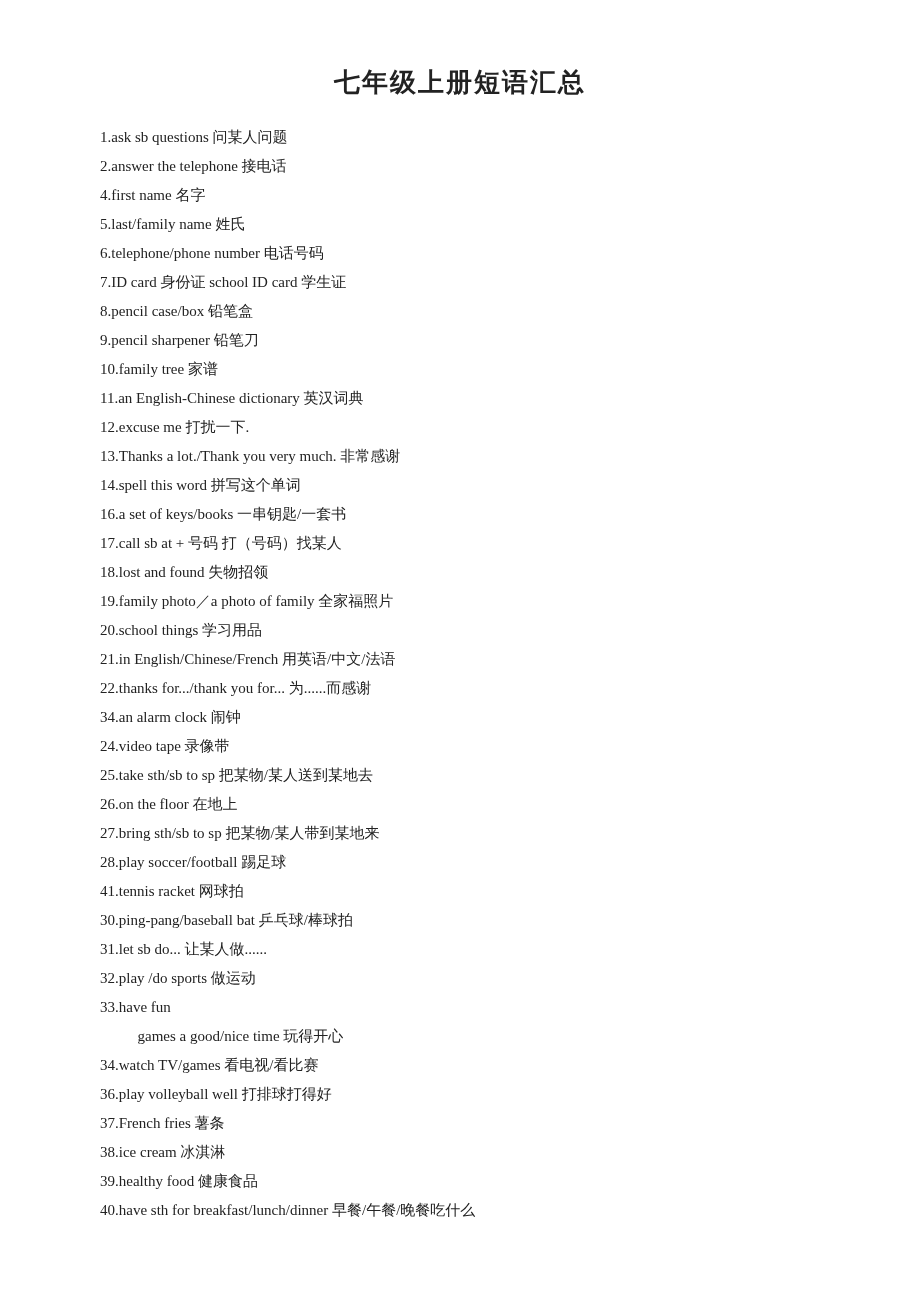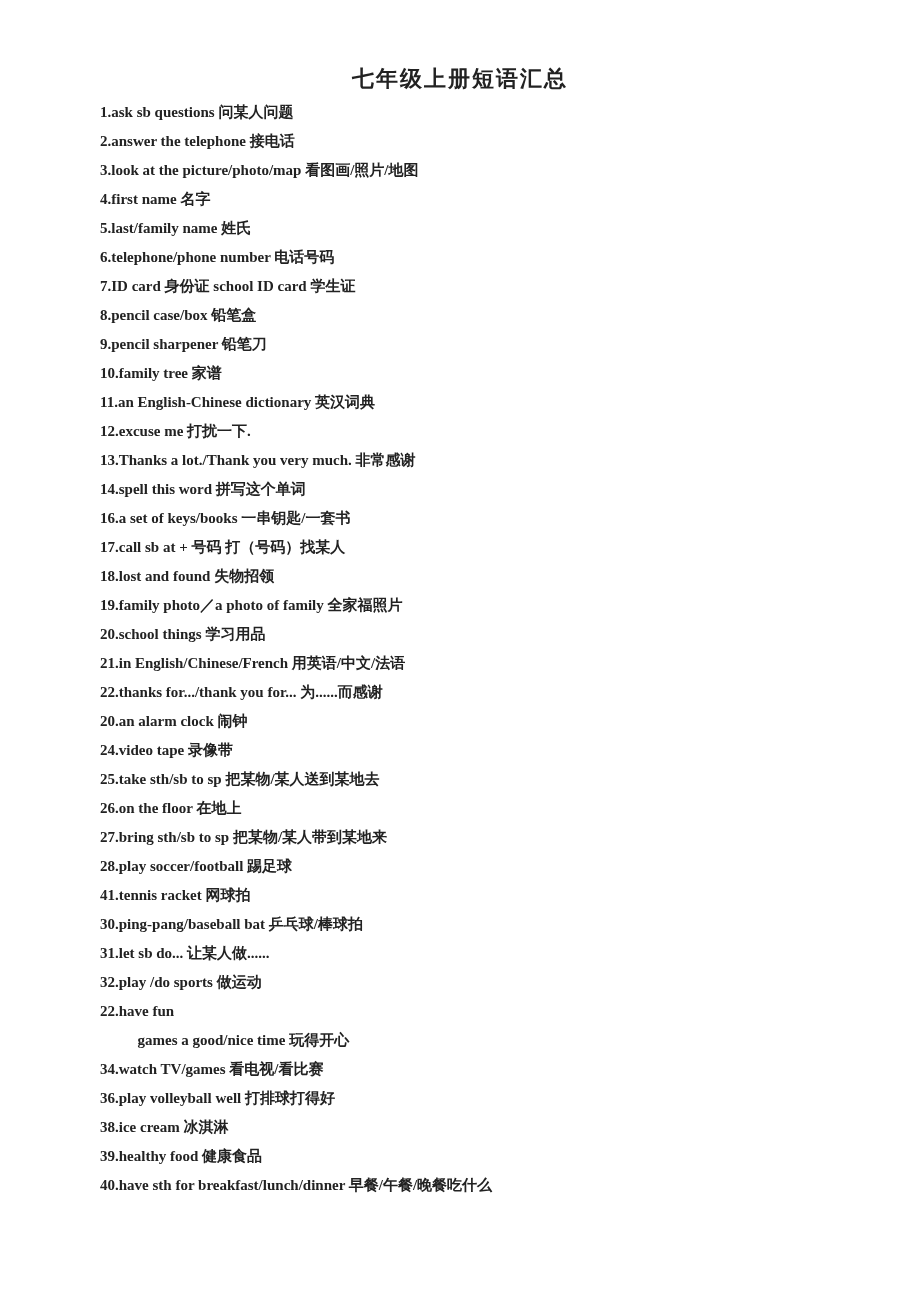--- a/index.html
+++ b/index.html
@@ -1,34 +1,34 @@
 <!DOCTYPE html>
 <html><head>
   <meta charset="utf-8">
   <style>
     * {
       margin: 0;
       padding: 0;
       box-sizing: border-box;
-      font-weight: bold;
     }
     body {
       background: #ffffff;
       font-family: "SimSun", "宋体", serif;
       font-size: 15px;
       color: #222222;
       width: 920px;
       min-height: 1302px;
       padding: 60px 100px 60px 100px;
       line-height: 1.75;
     }
     .title {
       text-align: center;
-      font-size: 22px;
+      font-size: 26px;
       font-weight: bold;
+      margin-bottom: 18px;
       letter-spacing: 2px;
     }
     .phrase-list {
       list-style: none;
     }
     .phrase-list li {
       margin-bottom: 2px;
       line-height: 1.8;
       text-align: justify;
     }
@@ -37,49 +37,49 @@
     }
   </style>
 </head>
 <body>
 
 <div class="title">七年级上册短语汇总</div>
 
 <ul class="phrase-list">
 <li>1.ask  sb  questions    问某人问题</li>
     <li>2.answer  the  telephone  接电话</li>
-    <li>3.look  at  the  picture/photo/map    看图画/照片/地图</li>
     <li>4.first  name    名字</li>
     <li>5.last/family  name    姓氏</li>
     <li>6.telephone/phone  number    电话号码</li>
     <li>7.ID  card    身份证    school  ID  card    学生证</li>
     <li>8.pencil  case/box    铅笔盒</li>
     <li>9.pencil  sharpener    铅笔刀</li>
     <li>10.family  tree    家谱</li>
     <li>11.an  English-Chinese  dictionary    英汉词典</li>
     <li>12.excuse  me    打扰一下.</li>
     <li>13.Thanks  a  lot./Thank  you  very  much.    非常感谢</li>
     <li>14.spell  this  word    拼写这个单词</li>
     <li>16.a  set  of  keys/books    一串钥匙/一套书</li>
     <li>17.call  sb  at  +  号码    打（号码）找某人</li>
     <li>18.lost  and  found    失物招领</li>
     <li>19.family  photo／a  photo  of  family    全家福照片</li>
     <li>20.school  things    学习用品</li>
     <li>21.in  English/Chinese/French      用英语/中文/法语</li>
     <li>22.thanks  for.../thank  you  for...    为......而感谢</li>
-    <li>20.an  alarm  clock    闹钟</li>
+    <li>34.an  alarm  clock    闹钟</li>
     <li>24.video  tape    录像带</li>
     <li>25.take  sth/sb  to  sp    把某物/某人送到某地去</li>
     <li>26.on  the  floor    在地上</li>
     <li>27.bring  sth/sb  to  sp  把某物/某人带到某地来</li>
     <li>28.play  soccer/football    踢足球</li>
     <li>41.tennis  racket    网球拍</li>
     <li>30.ping-pang/baseball  bat    乒乓球/棒球拍</li>
     <li>31.let  sb  do...    让某人做......</li>
     <li>32.play /do  sports    做运动</li>
-    <li>22.have  fun</li>
+    <li>33.have  fun</li>
     <li class="indent">games  a  good/nice  time        玩得开心</li>
     <li>34.watch  TV/games    看电视/看比赛</li>
     <li>36.play  volleyball  well  打排球打得好</li>
+    <li>37.French  fries    薯条</li>
     <li>38.ice  cream    冰淇淋</li>
     <li>39.healthy  food    健康食品</li>
     <li>40.have  sth  for  breakfast/lunch/dinner      早餐/午餐/晚餐吃什么</li>
   </ul>
 
 </body></html>

